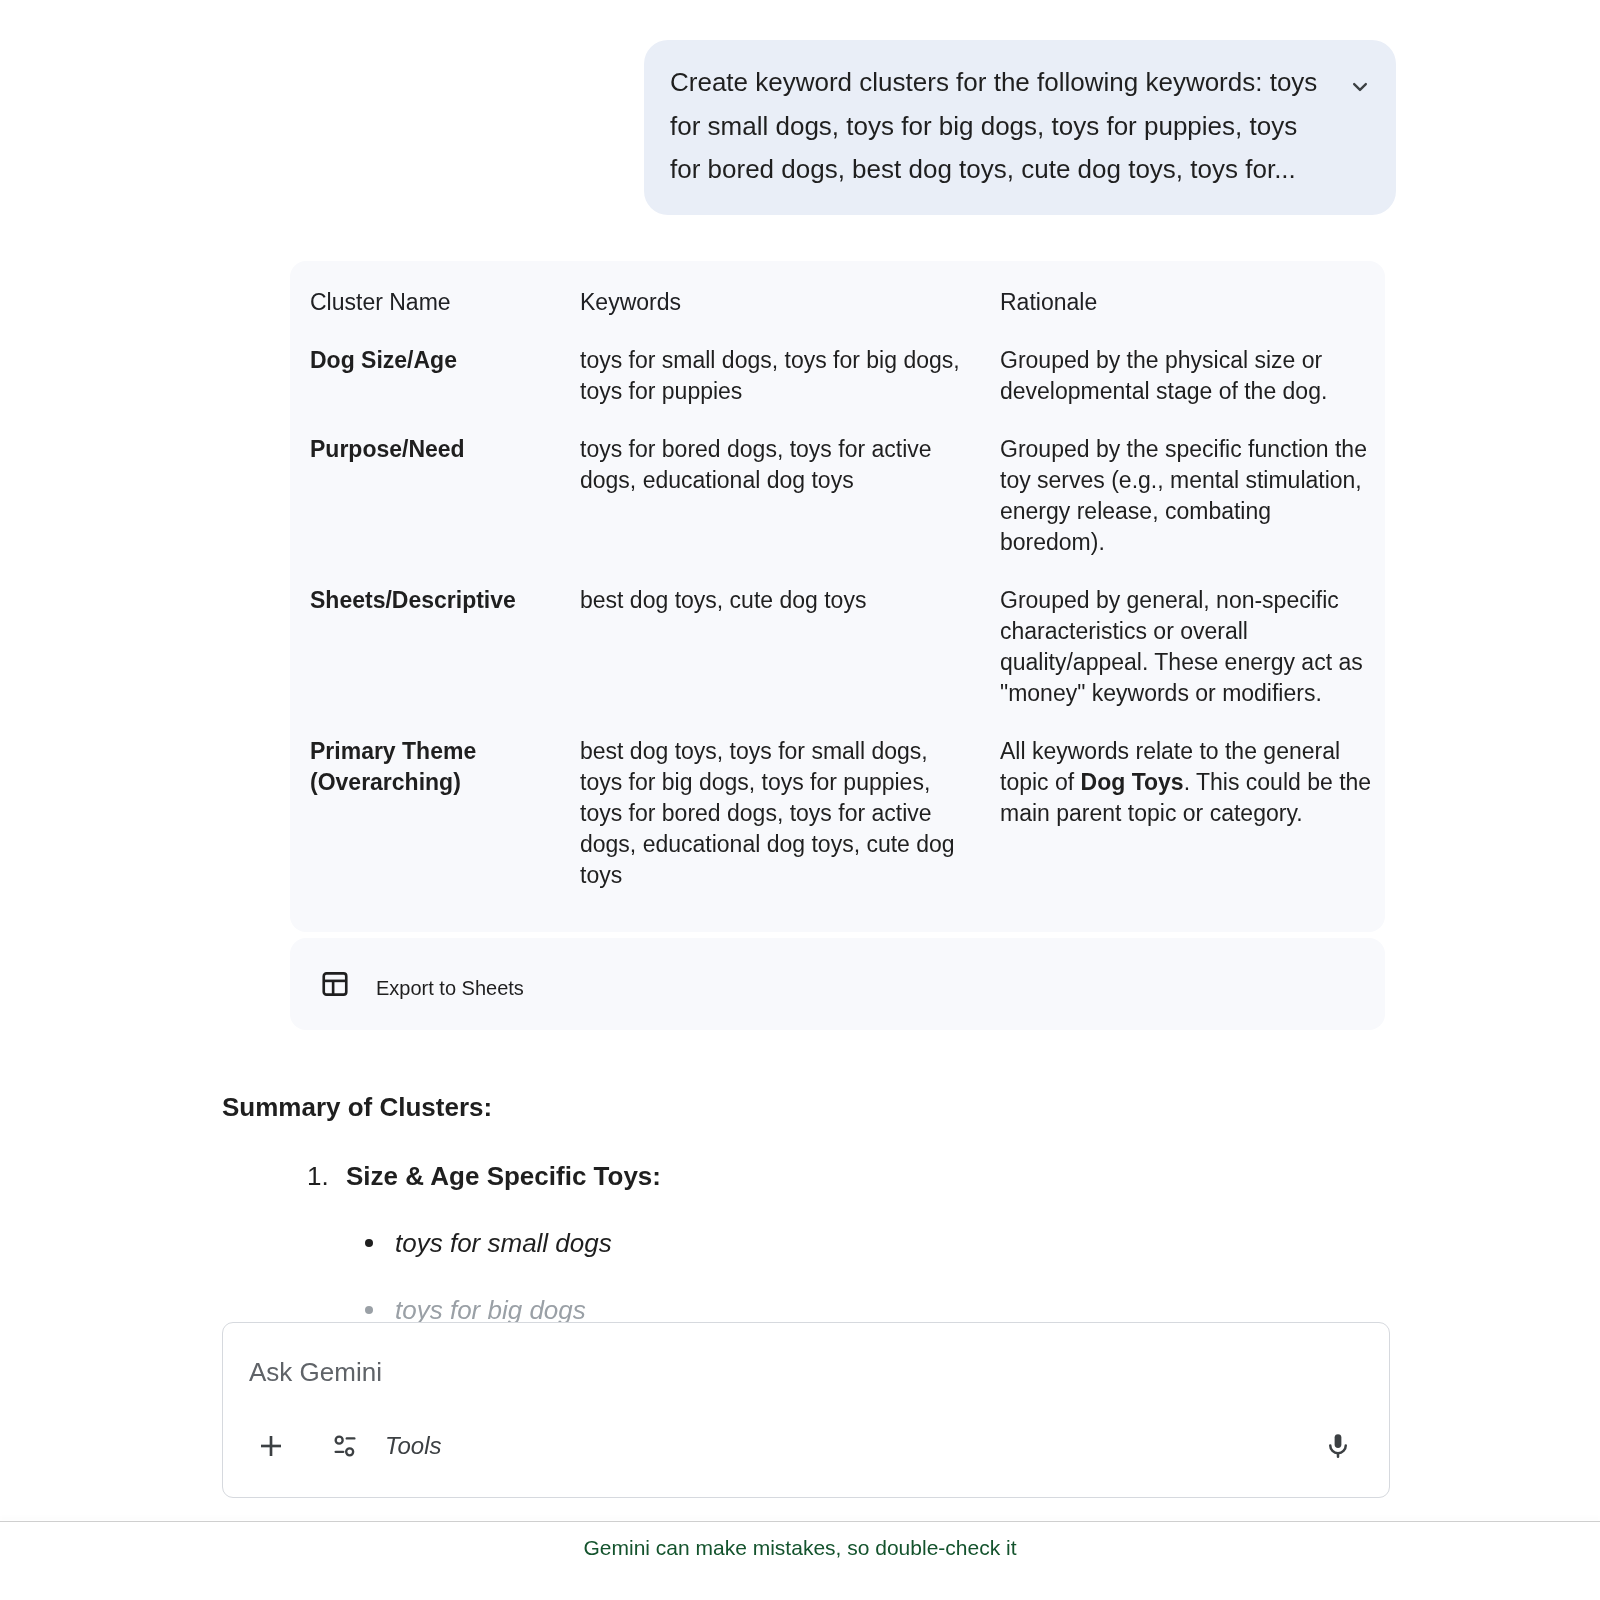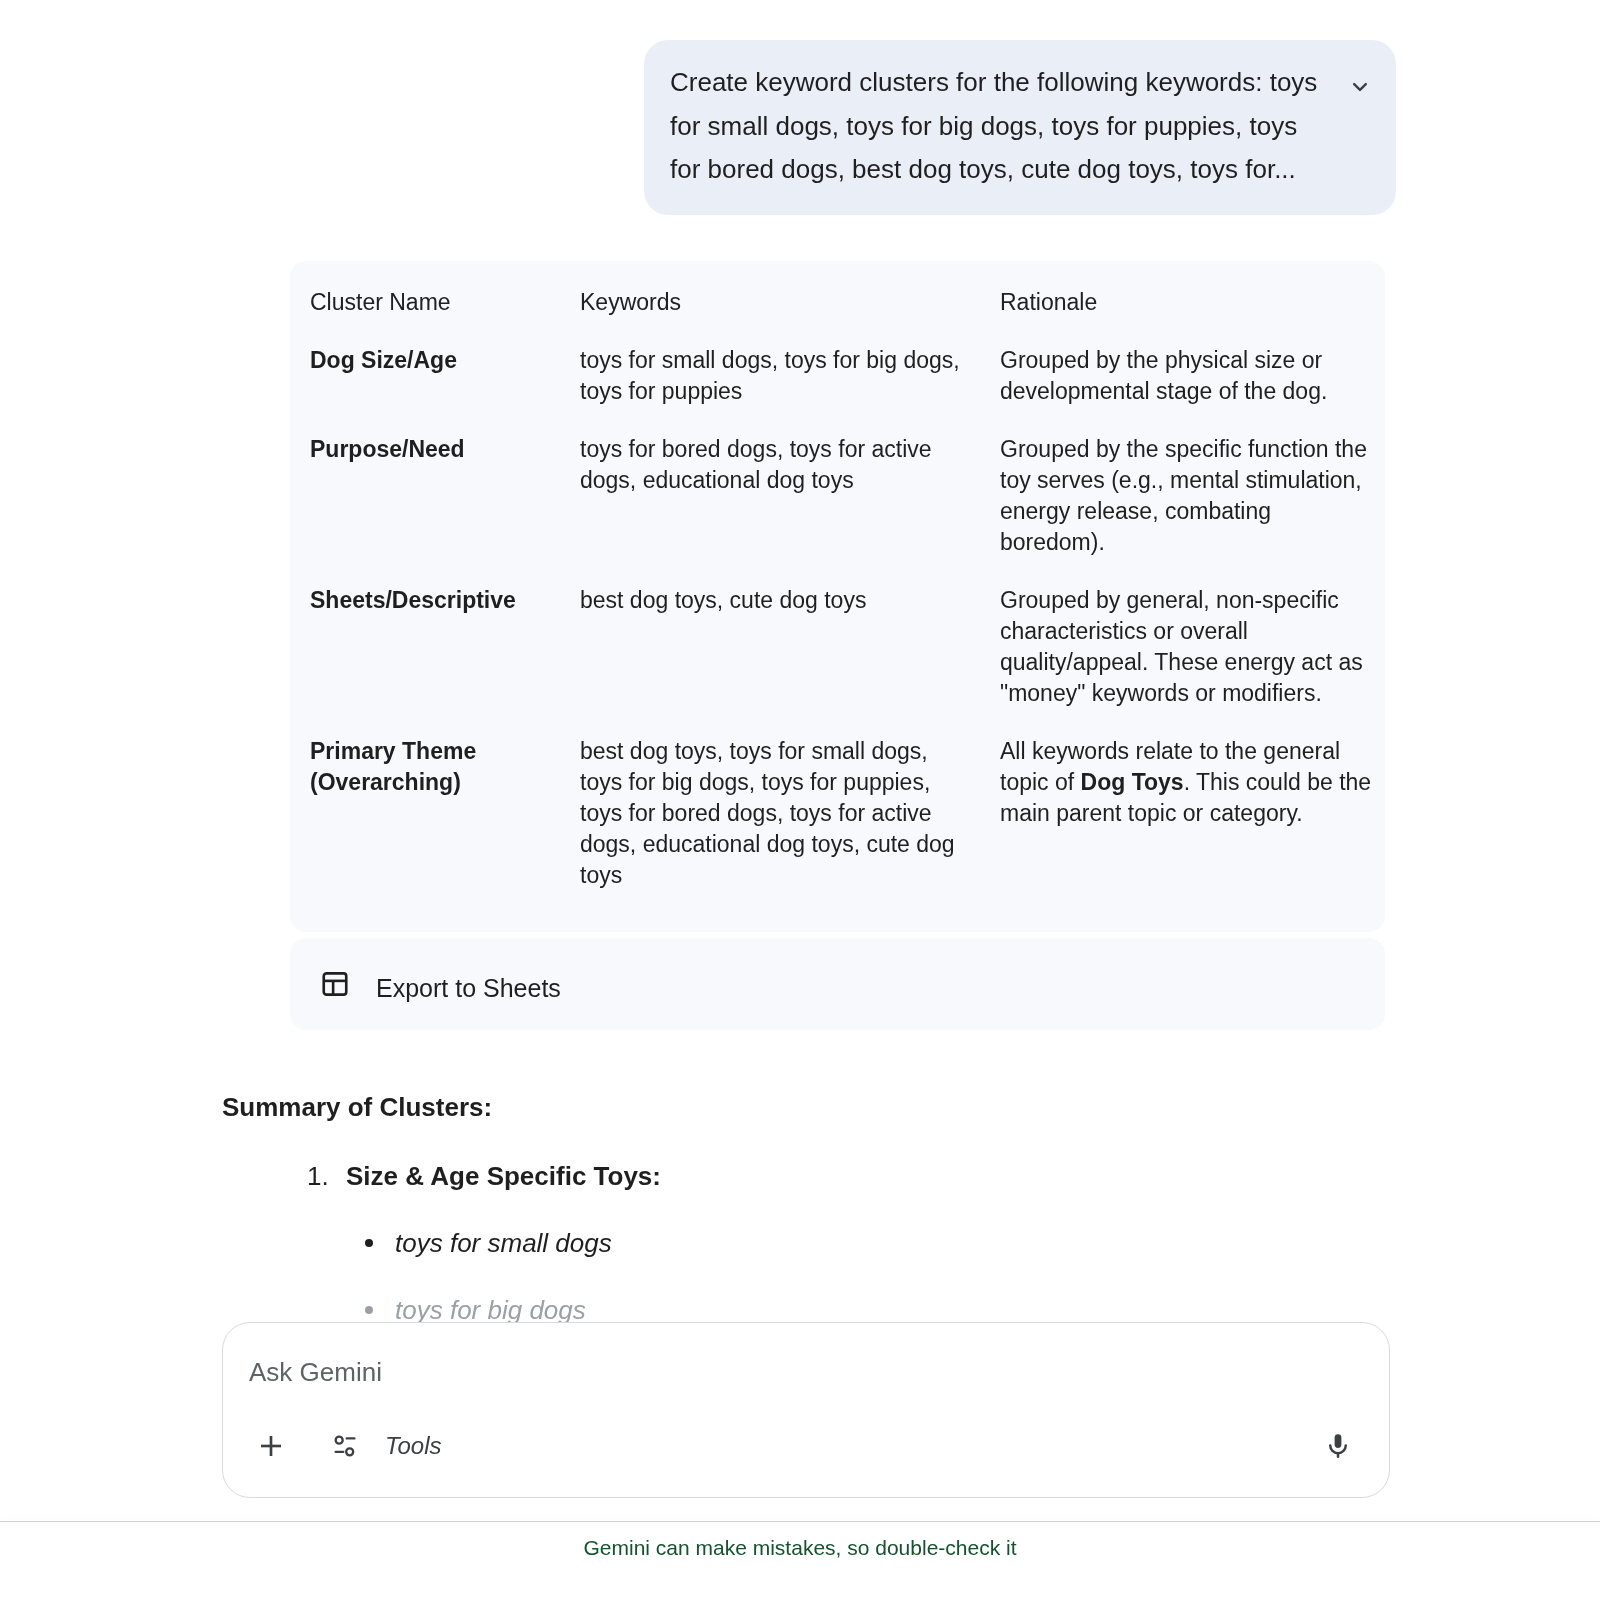--- a/index.html
+++ b/index.html
@@ -27,36 +27,36 @@
   .tcell { font-size: 23px; line-height: 31px; padding-right: 30px; color: #1f1f1f; }
   .tcell.last { padding-right: 0; }
   .thead .tcell { font-weight: 400; color: #202124; }
   .cluster-cell { font-weight: 700; }
   .bold { font-weight: 700; }
 
   
   .export-card { margin-left: 68px; margin-top: 6px; width: 1095px; height: 92px; background: #f8f9fc;
     border-radius: 16px; display: flex; align-items: center; padding-left: 30px; }
   .export-btn { display: flex; align-items: center; gap: 26px; cursor: pointer; }
-  .export-label { font-size: 25px; color: #1f1f1f; margin-top: 9px; }
+  .export-label { font-size: 20px; color: #1f1f1f; margin-top: 9px; }
 
   
   .summary-heading { margin-top: 62px; font-size: 26px; font-weight: 700; }
   .olist-item { margin-left: 85px; margin-top: 38px; display: flex; font-size: 26px; }
   .olist-number { width: 39px; color: #1f1f1f; }
   .olist-label { font-weight: 700; }
   .bullet-item { margin-left: 143px; margin-top: 36px; display: flex; align-items: center; font-size: 26px; }
   .bullet-dot { width: 8px; height: 8px; border-radius: 50%; background: #1f1f1f; margin-right: 22px; flex: 0 0 8px; }
   .bullet-text { font-style: italic; color: #1f1f1f; }
   .bullet-item.faded .bullet-dot { background: #9aa0a6; }
   .bullet-item.faded .bullet-text { color: #9aa0a6; }
 
   
   .composer { position: absolute; left: 222px; top: 1322px; width: 1168px; height: 176px;
-    background: #ffffff; border: 1.5px solid #d6d9de; border-radius: 28px; }
+    background: #ffffff; border: 1.5px solid #d6d9de; border-radius: 11px; }
   .composer-placeholder { position: absolute; left: 26px; top: 34px; font-size: 26px; color: #5f6368; }
   .composer-toolbar { position: absolute; left: 32px; right: 36px; bottom: 28px; height: 46px;
     display: flex; align-items: center; }
   .icon-btn { display: flex; align-items: center; cursor: pointer; }
   .tools-btn { margin-left: 44px; display: flex; gap: 26px; cursor: pointer; font-style: italic; }
   .tools-label { font-size: 24px; color: #3c4043; }
   .mic-btn { margin-left: auto; }
 
   
   .bottom-hairline { position: absolute; left: 0; top: 1521px; width: 1600px; height: 1px;

